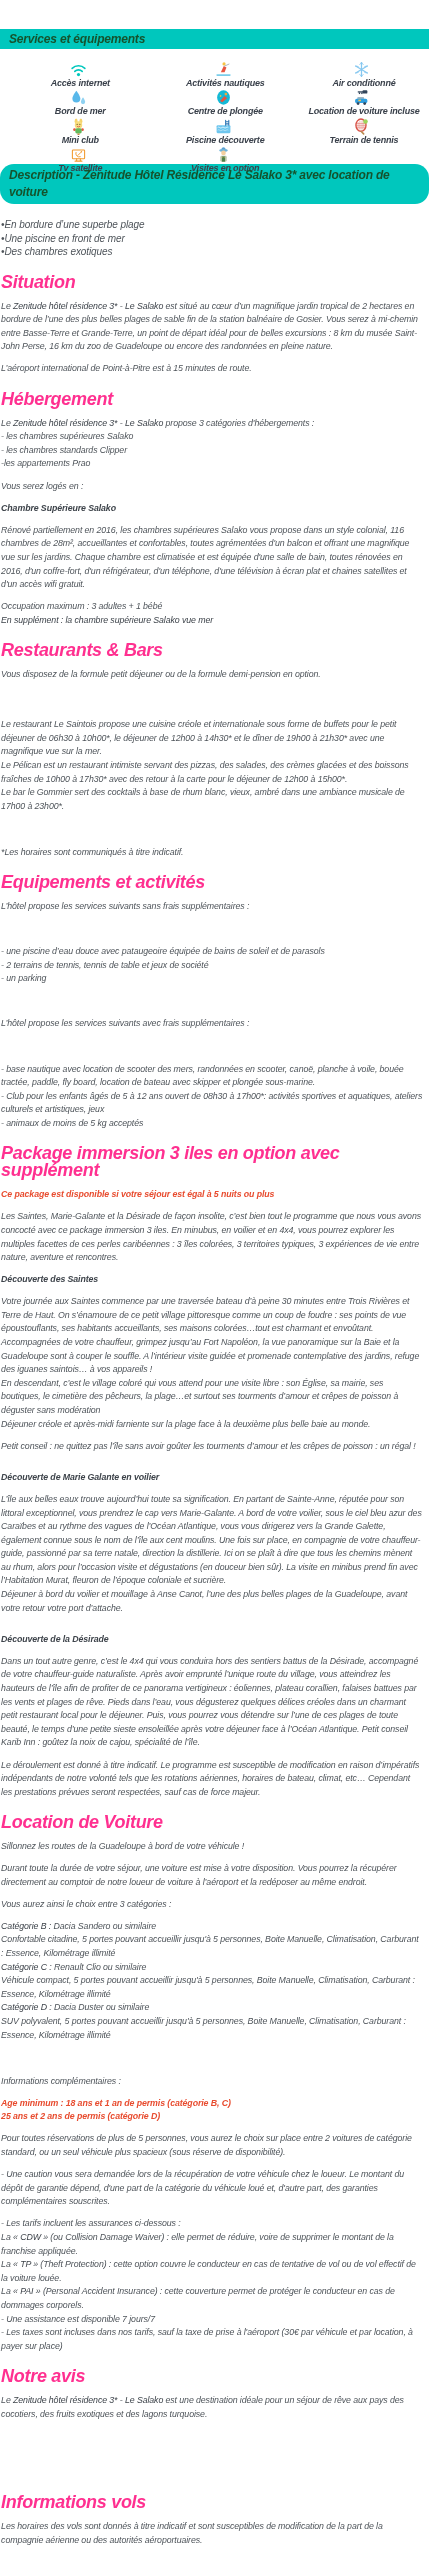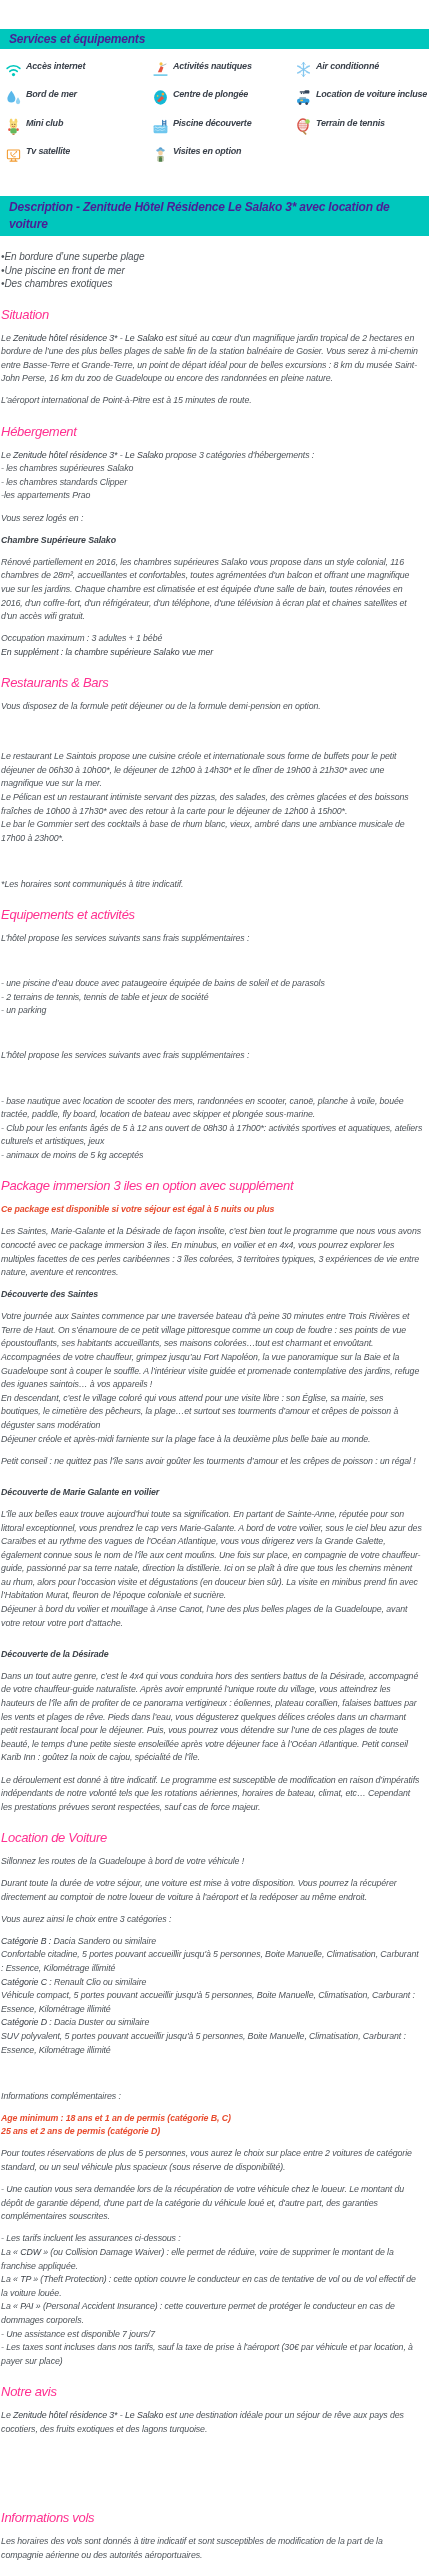--- a/index.html
+++ b/index.html
@@ -1,30 +1,30 @@
 <!DOCTYPE html>
 <html lang="fr" style="font-size:9px"><head>
 <meta charset="utf-8">
 <style>
   html,body{margin:0;padding:0;background:#fff;}
   body{width:429px;font-family:"Liberation Sans","DejaVu Sans",sans-serif;font-style:italic;color:#4e545a;}
   .page{padding-top:29px;}
-  .band{background:#00c7bd;color:#4c1d95;font-weight:bold;font-size:12px;line-height:16.4px;padding:1.7px 11.3px 1.7px 9px;letter-spacing:-0.2px;}
-  .band.two{line-height:17px;padding:2.8px 11.3px 3.4px 9px;margin-top:32px;}
+  .band{background:#00c7bd;color:#14532d;font-weight:bold;font-size:12px;line-height:16.4px;padding:1.7px 11.3px 1.7px 9px;letter-spacing:-0.2px;}
+  .band.two{line-height:17px;padding:2.8px 11.3px 3.4px 9px;border-radius:14px;}
   
   .svc-grid{display:grid;grid-template-columns:147px 143px 1fr;row-gap:10.2px;padding:12.5px 0 0 4.5px;}
-  .svc{display:flex;height:18px;}
+  .svc{display:flex;align-items:center;height:18px;flex-direction:column;}
   .svc-ico{width:17px;height:17px;flex:0 0 17px;display:inline-block;}
   .svc-ico svg{width:17px;height:17px;display:block;}
   .svc-lb{margin-left:4.5px;font-weight:bold;color:#3a414b;font-size:9px;letter-spacing:-0.2px;}
   
   .highlights{margin:14px 6.8px 0 1.1px;font-size:10px;line-height:13.6px;letter-spacing:-0.1px;}
   
   .content{padding:0 0 17px 0;}
-  h2{color:#ff3090;font-size:13px;line-height:17px;font-weight:normal;font-style:italic;margin:14.7px 6.8px 9px 1.1px;letter-spacing:-0.3px;}
+  h2{color:#ff3090;font-size:18px;line-height:17px;font-weight:bold;font-style:italic;margin:14.7px 6.8px 9px 1.1px;letter-spacing:-0.3px;}
   .para{margin:0 6.8px 8.5px 1.1px;font-size:8.8px;line-height:13.6px;letter-spacing:-0.1px;}
   .para .b{font-weight:normal;color:#3d434a;}
   .para.sub{font-weight:bold;color:#3d434a;}
   .para.orange, .para.orange .ln span{color:#e84c2f;font-weight:bold;}
   .ln{min-height:13.6px;}
 </style>
 </head>
 <body>
 
 <div class="page">

